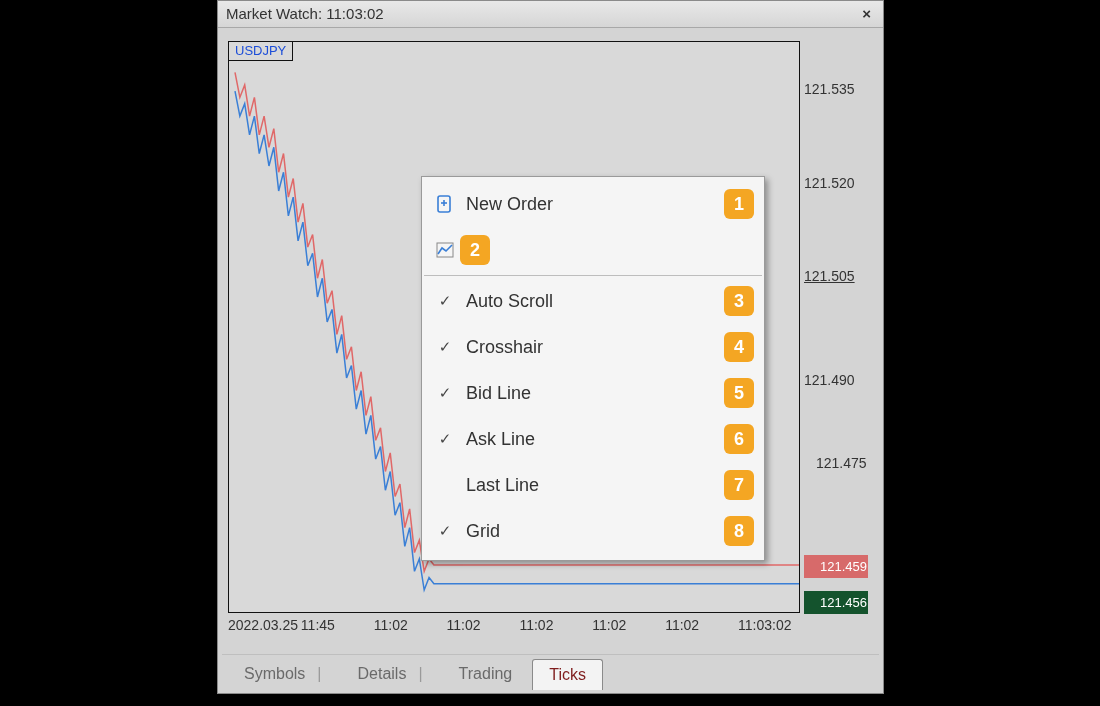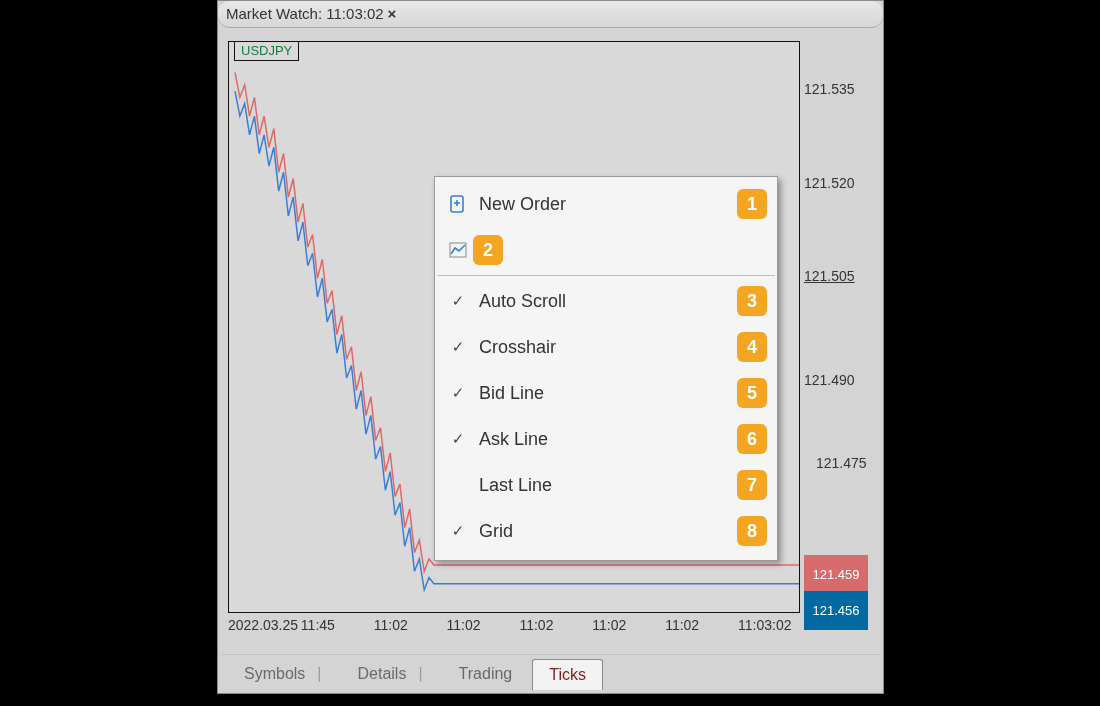--- a/index.html
+++ b/index.html
@@ -8,44 +8,44 @@
   
   .panel {
     position:absolute; left:217px; top:0; width:665px; height:692px;
     background:#d4d4d4; border:1px solid #8a8a8a;
   }
   .titlebar {
     height:26px; line-height:26px; padding:0 8px;
     background:linear-gradient(#e8e8e8,#d6d6d6);
     border-bottom:1px solid #a8a8a8;
     font-size:15px; color:#333;
-    display:flex; align-items:center; justify-content:flex-start;border-radius:12px;
+    display:flex; align-items:center; justify-content:space-between;
   }
   .close-x { font-weight:bold; cursor:pointer; padding:0 4px; }
 
   
   .chart-wrap { position:absolute; left:10px; top:40px; right:8px; bottom:46px; }
   .plot-border {
     position:absolute; left:0; top:0; width:570px; height:570px;
     border:1px solid #111; background:#d9d9d9;
   }
   .symlabel {
     position:absolute; left:-1px; top:-1px; padding:1px 6px 2px 6px;
-    border:1px solid #111; background:#d9d9d9; font-size:13px; color:#15803d;margin-left:6px;
+    border:1px solid #111; background:#d9d9d9; font-size:13px; color:#1d4ed8;
   }
 
   .yaxis { position:absolute; left:576px; top:0; width:72px; height:570px; }
   .ytick { position:absolute; left:0; font-size:14px; color:#333; }
 
   .pricebox {
-    position:absolute; left:576px; width:62px; text-align:center;
-    font-size:13px; color:#fff; padding:12px 1px;
+    position:absolute; left:576px; width:62px; text-align:right;
+    font-size:13px; color:#fff; padding:4px 1px;
   }
   .pricebox.ask { background:#d76a6a; }
-  .pricebox.bid { background:#0369a1; }
+  .pricebox.bid { background:#14532d; }
 
   .xaxis { position:absolute; left:0; top:576px; width:640px; height:20px; }
   .xtick { position:absolute; font-size:14px; color:#333; }
 
   
   .tabs {
     position:absolute; left:4px; right:4px; bottom:4px; height:34px;
     display:flex; align-items:flex-end; gap:4px; padding-left:6px;
     border-top:1px solid #bfbfbf;
     background:#d4d4d4;
@@ -126,21 +126,21 @@
           <div class="xtick" style="left: 72.8571px;">11:45</div>
           <div class="xtick" style="left: 145.714px;">11:02</div>
           <div class="xtick" style="left: 218.571px;">11:02</div>
           <div class="xtick" style="left: 291.429px;">11:02</div>
           <div class="xtick" style="left: 364.286px;">11:02</div>
           <div class="xtick" style="left: 437.143px;">11:02</div>
           <div class="xtick" style="left: 510px;">11:03:02</div>
         </div>
     </div>
 
-    <div class="ctxmenu" id="ctxmenu" style="left:216px; top:175px;">
+    <div class="ctxmenu" id="ctxmenu" style="left:203px; top:175px;">
         <div class="ctxrow">
           <span class="ctxicon">
             <svg width="20" height="20" viewBox="0 0 20 20">
               <rect x="3" y="2" width="12" height="16" rx="2" fill="none" stroke="#3a7fd6" stroke-width="1.6"></rect>
               <line x1="9" y1="6" x2="9" y2="12" stroke="#3a7fd6" stroke-width="1.6"></line>
               <line x1="6" y1="9" x2="12" y2="9" stroke="#3a7fd6" stroke-width="1.6"></line>
             </svg>
           </span>
           <span class="ctxlabel">New Order</span>
           <span class="numbadge">1</span>

